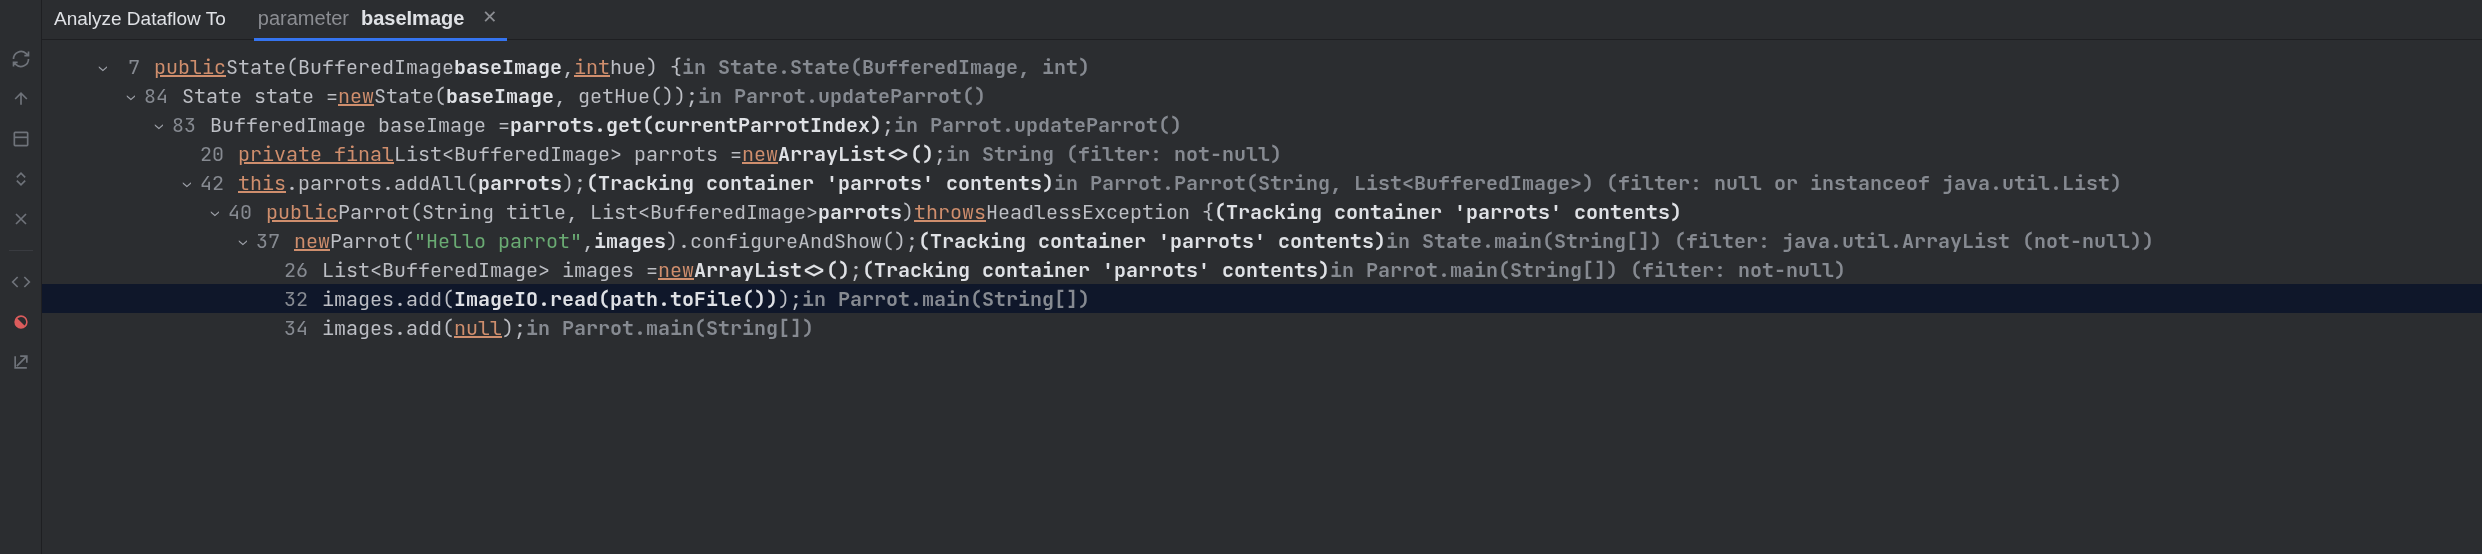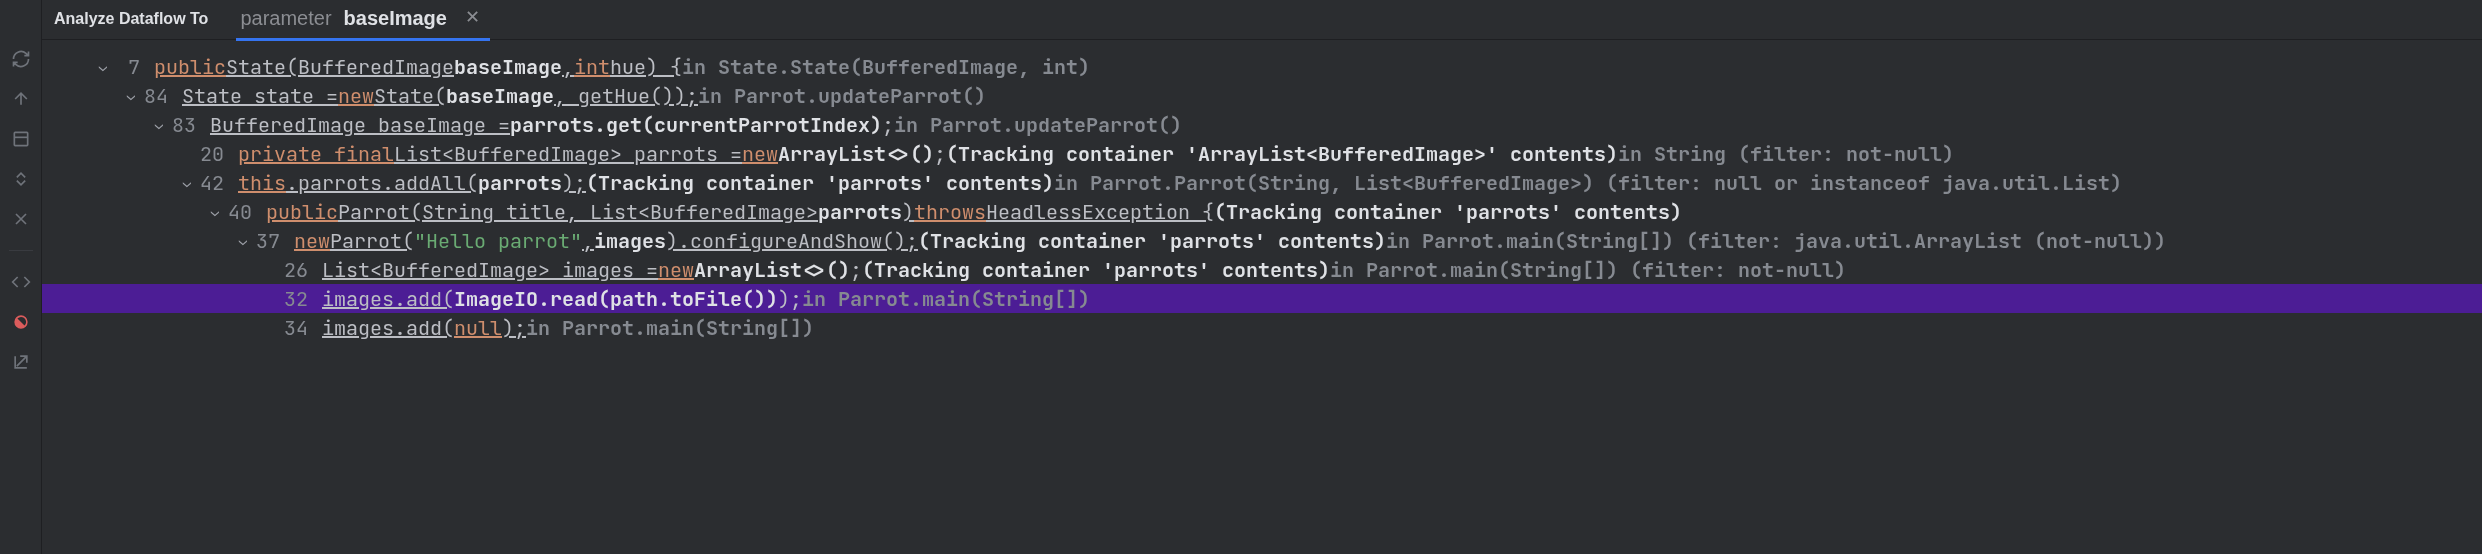--- a/index.html
+++ b/index.html
@@ -41,22 +41,22 @@
     .main { flex: 1; display: flex; flex-direction: column; }
     .header {
       display: flex;
       align-items: center;
       padding: 0 12px;
       height: 40px;
       border-bottom: 1px solid #1e1f22;
     }
     .header-title {
       color: #dfe1e5;
-      font-size: 16px;
-      font-weight: 700;
+      font-size: 19px;
+      font-weight: 400;
       font-family: -apple-system, sans-serif;
       margin-right: 28px;
     }
     .tab {
       display: flex;
       align-items: center;
       gap: 12px;
       padding: 6px 4px;
       border-bottom: 3px solid #3574f0;
       font-family: -apple-system, sans-serif;
@@ -66,37 +66,37 @@
     .tab-name { color: #dfe1e5; font-weight: 600; }
     .tab-close { color: #8b8d92; cursor: pointer; padding: 0 6px; font-size: 18px; }
     .tree { padding: 12px 0; }
     .row {
       display: flex;
       align-items: center;
       padding: 0 4px;
       height: 29px;
       white-space: nowrap;
     }
-    .row.selected { background: #4c1d95; }
+    .row.selected { background: #0f172a; }
     .indent { display: inline-block; }
     .chev {
       width: 18px;
       display: inline-flex;
       justify-content: center;
       color: #9da0a8;
       font-size: 14px;
       cursor: pointer;
     }
     .chev.none { visibility: hidden; }
     .ln { color: #868a91; margin-right: 14px; display: inline-block; min-width: 28px; text-align: right; }
     .kw { color: #cf8e6d; text-decoration: underline; }
     .str { color: #6aab73; }
     .fn { color: #dfe1e5; font-weight: 600; }
     .param { color: #dfe1e5; font-weight: 600; }
-    .txt { color: #bcbec4; text-decoration: underline; }
+    .txt { color: #bcbec4; }
     .note { color: #dfe1e5; font-weight: 600; }
     .loc { color: #868a91; font-weight: bold; }
     .semi { color: #bcbec4; }
     svg { width: 20px; height: 20px; }
   </style>
 </head>
 <body>
 
 <div class="container">
   <div class="toolbar">
@@ -190,21 +190,20 @@
         <div class="row">
           <span class="indent" style="width: 132px;"></span>
           <span class="chev none">⌄</span>
           <span class="ln">20</span>
           <span class="kw">private final</span>
           <span class="txt"> List&lt;BufferedImage&gt; parrots = </span>
           <span class="kw">new</span>
           <span class="txt"> </span>
           <span class="fn">ArrayList&lt;&gt;()</span>
           <span class="semi">;</span>
-          <span class="note"> (Tracking container 'ArrayList&lt;BufferedImage&gt;' contents)</span>
           <span class="loc"> in String (filter: not-null)</span>
         </div>
         <div class="row">
           <span class="indent" style="width: 132px;"></span>
           <span class="chev">⌄</span>
           <span class="ln">42</span>
           <span class="kw">this</span>
           <span class="txt">.parrots.addAll(</span>
           <span class="param">parrots</span>
           <span class="txt">);</span>
@@ -227,21 +226,21 @@
           <span class="indent" style="width: 188px;"></span>
           <span class="chev">⌄</span>
           <span class="ln">37</span>
           <span class="kw">new</span>
           <span class="txt"> Parrot(</span>
           <span class="str">"Hello parrot"</span>
           <span class="txt">, </span>
           <span class="param">images</span>
           <span class="txt">).configureAndShow();</span>
           <span class="note"> (Tracking container 'parrots' contents)</span>
-          <span class="loc"> in Parrot.main(String[]) (filter: java.util.ArrayList (not-null))</span>
+          <span class="loc"> in State.main(String[]) (filter: java.util.ArrayList (not-null))</span>
         </div>
         <div class="row">
           <span class="indent" style="width: 216px;"></span>
           <span class="chev none">⌄</span>
           <span class="ln">26</span>
           <span class="txt">List&lt;BufferedImage&gt; images = </span>
           <span class="kw">new</span>
           <span class="txt"> </span>
           <span class="fn">ArrayList&lt;&gt;()</span>
           <span class="semi">;</span>

